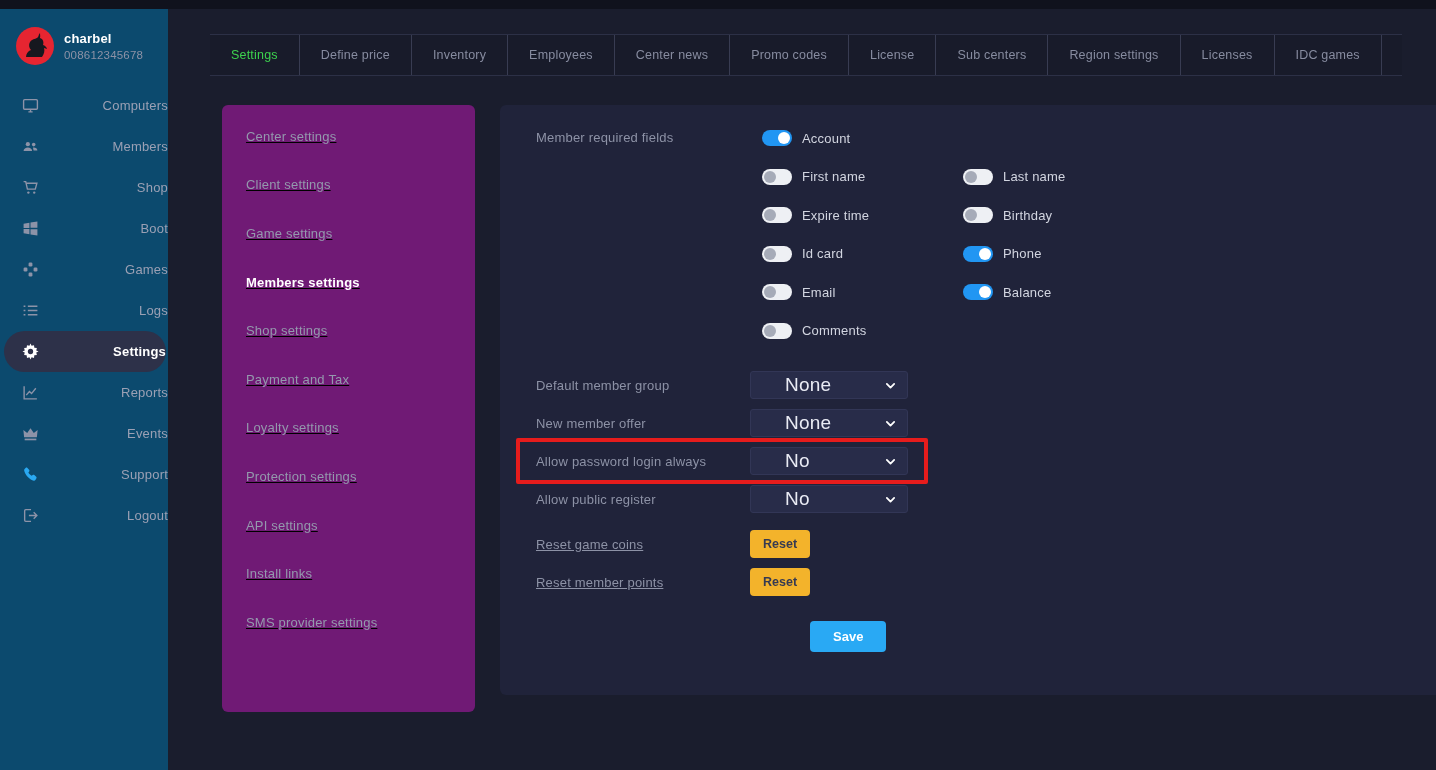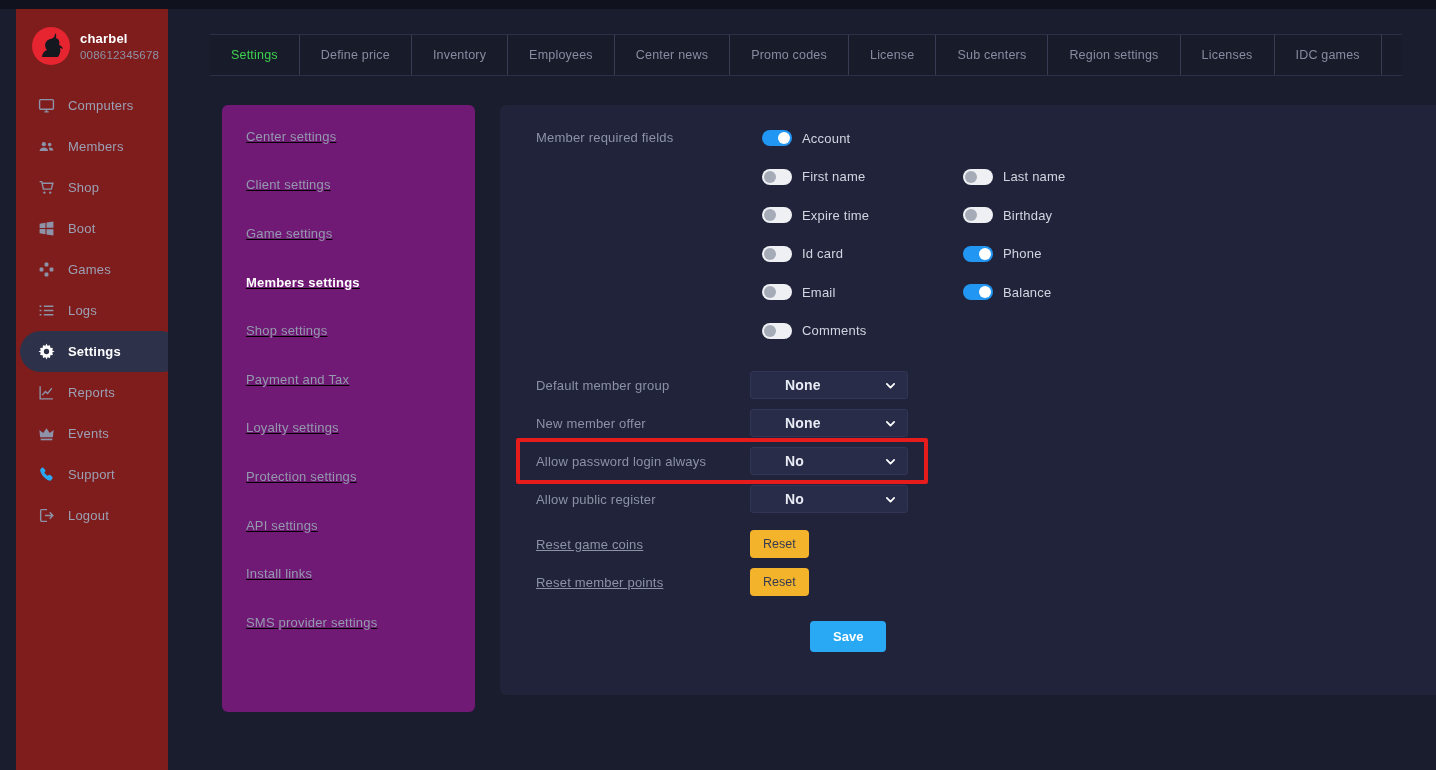--- a/index.html
+++ b/index.html
@@ -2,30 +2,30 @@
 <html><head>
 <meta charset="utf-8">
 <style>
   * { margin:0; padding:0; box-sizing:border-box; }
   html,body { width:1436px; height:770px; overflow:hidden; background:#1a1d2d;
     font-family:"Liberation Sans", sans-serif; letter-spacing:.2px; }
 
   .top-strip { position:absolute; left:0; top:0; width:1436px; height:9px; background:#10121d; }
 
   
-  .sidebar { position:absolute; left:16px; top:9px; width:168px; height:761px; background:#7f1d1d; }
+  .sidebar { position:absolute; left:0; top:9px; width:168px; height:761px; background:#0c4a6e; }
   .user-block { display:flex; align-items:center; padding:18px 0 6px 16px; }
   .avatar { width:38px; height:38px; flex:0 0 38px; }
   .user-meta { margin-left:10px; }
   .user-name { color:#ffffff; font-weight:bold; font-size:13px; }
   .user-id { color:#8d92a6; font-size:11.5px; margin-top:3px; }
 
   .menu { padding-top:14px; }
   .menu-item { display:flex; align-items:center; height:41px; padding-left:22px;
-    color:#9ba0b4; font-size:13px; cursor:pointer; }
+    color:#9ba0b4; font-size:13px; cursor:pointer;justify-content:space-between; }
   .menu-item .mi-icon { width:17px; height:17px; margin-right:13px; color:#8d93a8; display:flex; }
   .menu-item .mi-icon svg { width:17px; height:17px; }
   .menu-item.active { background:#2d3149; border-radius:21px; margin:0 2px 0 4px;
     padding-left:18px; color:#ffffff; font-weight:bold; }
   .menu-item.active .mi-icon { color:#ffffff; }
   .mi-icon.blue { color:#2aa9f2; }
 
   
   .content { position:absolute; left:168px; top:9px; width:1268px; height:761px; background:#1a1d2d; }
 
@@ -56,31 +56,31 @@
   .switch.on .knob { right:2px; background:#ffffff; }
   .switch.off { background:#eef0f4; }
   .switch.off .knob { left:2px; background:#a6abb8; }
 
   .select-rows { margin-top:16px; }
   .form-row { display:flex; align-items:center; height:28px; margin-bottom:10px; position:relative; }
   .form-row .row-label { width:214px; font-size:13px; color:#8d92a6; }
   .select { width:158px; height:28px; background:#282c49; border:1px solid #323656;
     border-radius:3px; display:flex; align-items:center; justify-content:space-between;
     padding:0 10px 0 14px; cursor:pointer; }
-  .select .sel-value { color:#e9ebf4; font-size:14px; font-weight:bold;padding-left:20px; }
+  .select .sel-value { color:#e9ebf4; font-size:19px; font-weight:normal;padding-left:20px; }
   .select .chev { width:13px; height:13px; display:flex; }
 
   .red-annot { position:absolute; left:-20px; top:-9px; width:412px; height:46px;
     border:4px solid #e61c1c; border-radius:2px; pointer-events:none; z-index:5; }
 
   .reset-rows { margin-top:19px; }
   .reset-row { display:flex; align-items:center; height:24px; margin-bottom:14px; }
   .reset-row .row-label { width:214px; font-size:13px; color:#8d92a6;text-decoration:underline; }
   .reset-btn { height:28px; padding:0 13px; background:#f3b32b; color:#363a52;
-    border:none; border-radius:4px; font-size:12.5px; font-weight:normal; cursor:pointer;
+    border:none; border-radius:4px; font-size:12.5px; font-weight:bold; cursor:pointer;
     font-family:"Liberation Sans", sans-serif; }
 
   .save-row { margin-top:27px;text-decoration:underline; }
   .save-btn { margin-left:274px; height:31px; padding:0 23px; background:#29a9f4; color:#ffffff;
     border:none; border-radius:4px; font-size:13px; font-weight:bold; cursor:pointer;
     font-family:"Liberation Sans", sans-serif; }
 </style>
 </head>
 <body>
 

